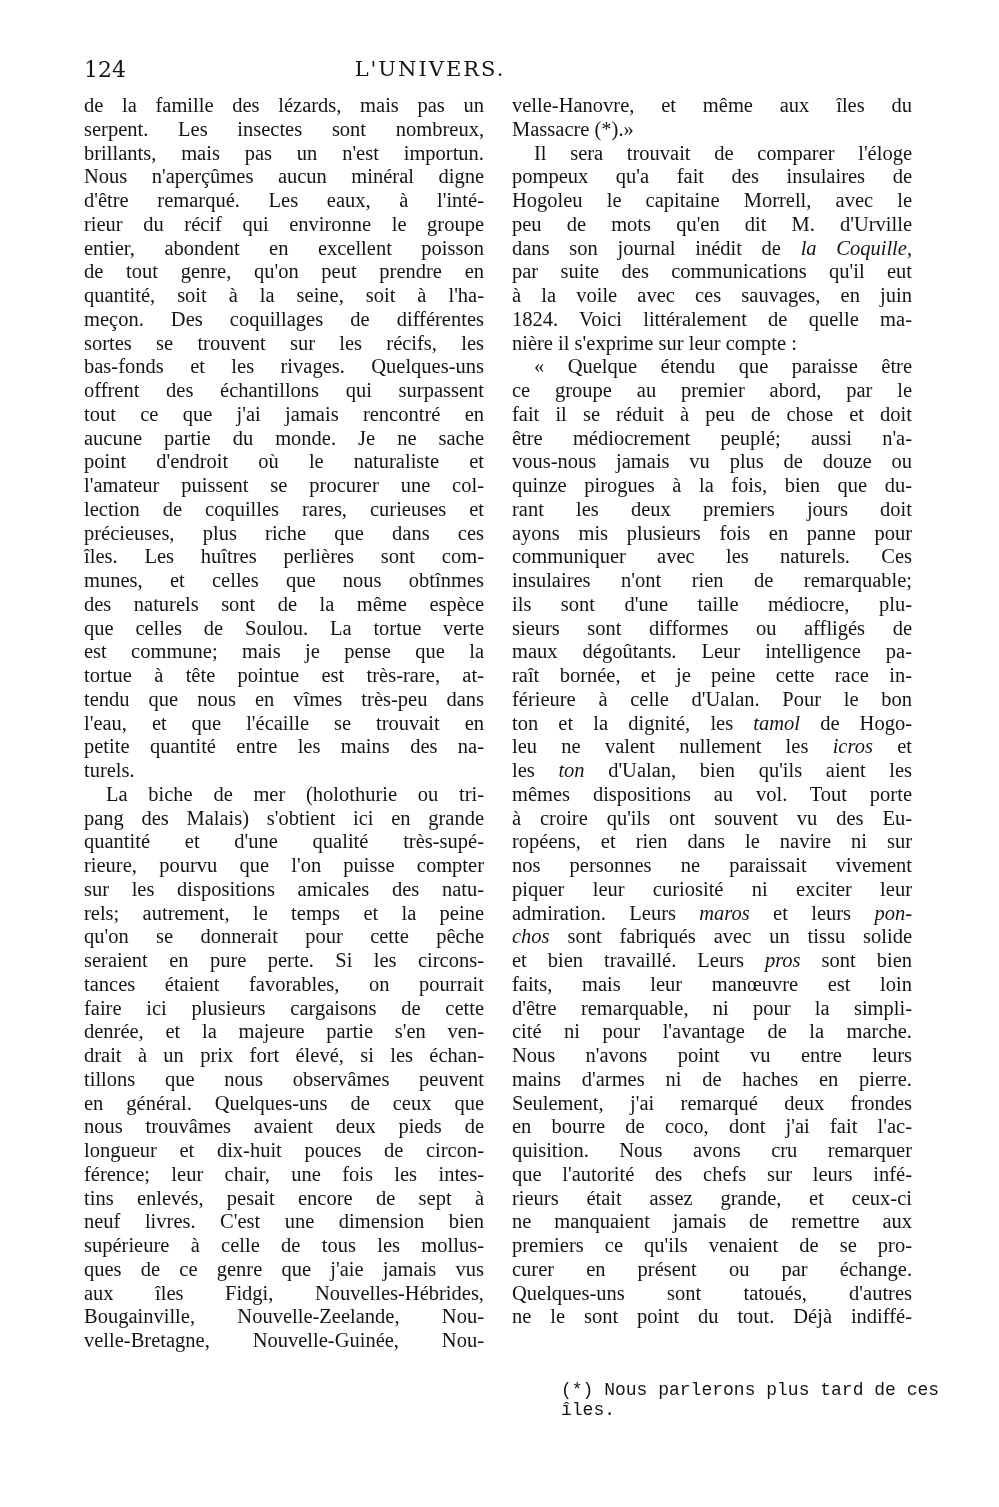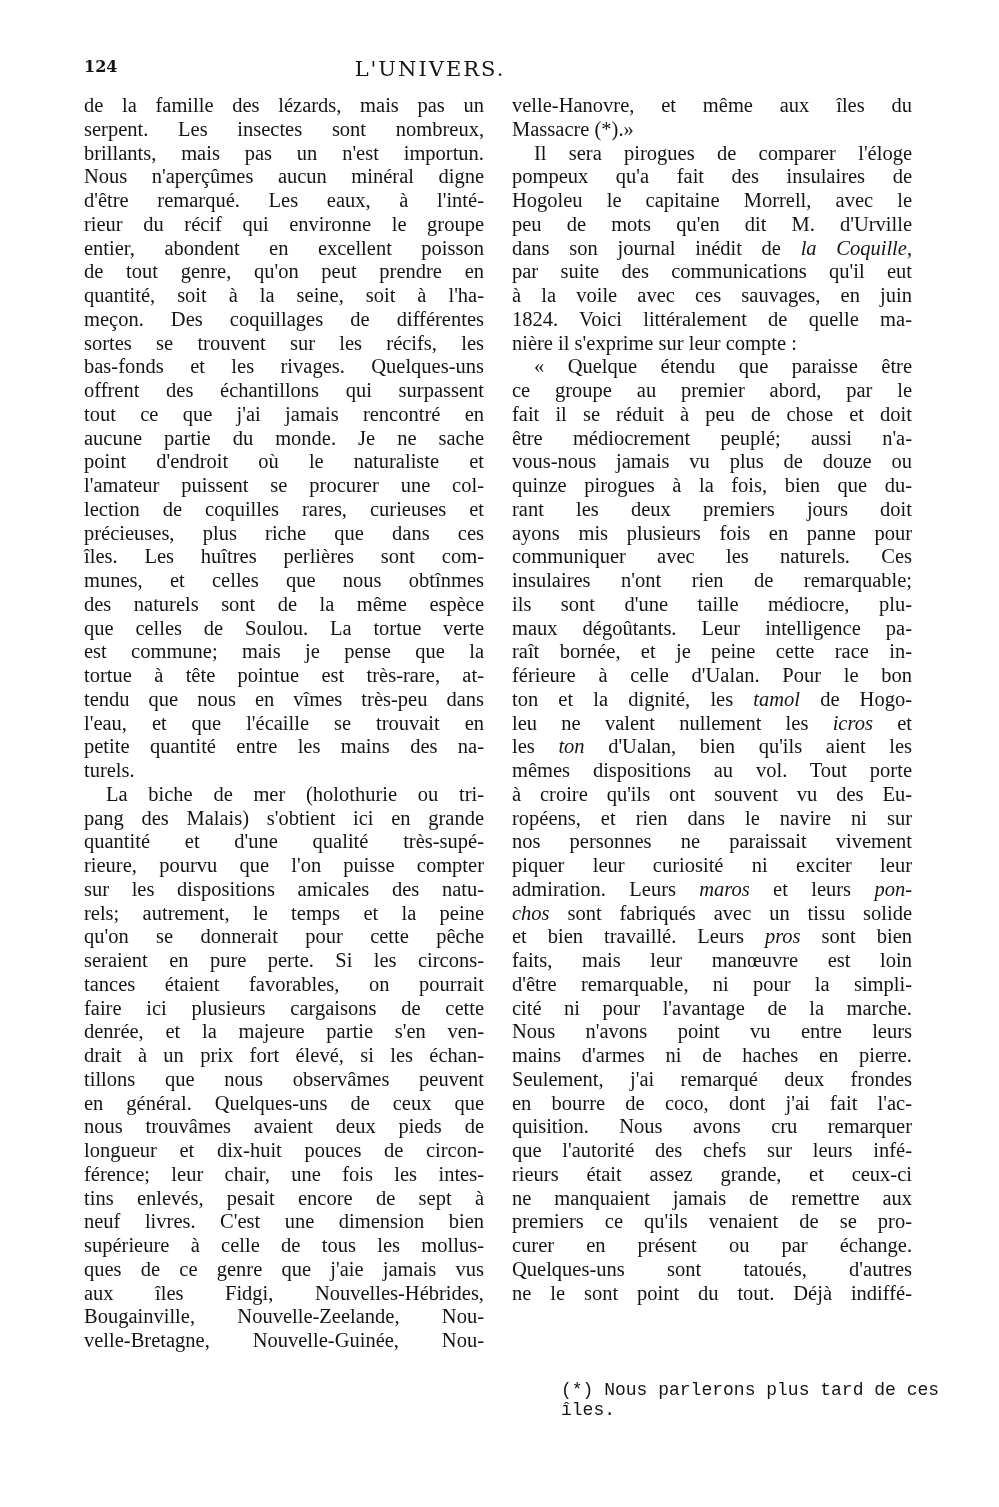--- a/index.html
+++ b/index.html
@@ -1,18 +1,18 @@
 <!DOCTYPE html>
 <html><head>
 <meta charset="utf-8">
 <style>
   html, body { margin: 0; padding: 0; background: #ffffff; }
   body { width: 999px; height: 1507px; position: relative; overflow: hidden;
          font-family: "DejaVu Serif", "Liberation Serif", serif; color: #141414; }
-  .page-number { position: absolute; left: 84px; top: 57px; font-size: 16px; font-weight: bold; }
+  .page-number { position: absolute; left: 84px; top: 57px; font-size: 22px; font-weight: normal; }
   .running-head { position: absolute; left: 0; width: 856px; top: 57px; text-align: center;
                   font-size: 21px; letter-spacing: 2px; padding-left: 2px; }
   .column { position: absolute; top: 94px; width: 400px; }
   .col-left { left: 84px; }
   .col-right { left: 512px; }
   .line { display: block; height: 23.75px; line-height: 23.75px; font-size: 20.5px;
           white-space: nowrap; text-align: justify; text-align-last: justify;
           font-family: "Liberation Serif", "DejaVu Serif", serif; }
   .line.last { text-align-last: left; }
   .line.indent { padding-left: 22px; }
@@ -78,40 +78,41 @@
       <span class="line">neuf livres. C'est une dimension bien</span>
       <span class="line">supérieure à celle de tous les mollus-</span>
       <span class="line">ques de ce genre que j'aie jamais vus</span>
       <span class="line">aux îles Fidgi, Nouvelles-Hébrides,</span>
       <span class="line">Bougainville, Nouvelle-Zeelande, Nou-</span>
       <span class="line">velle-Bretagne, Nouvelle-Guinée, Nou-</span>
     </div>
   <div class="column col-right" id="col-right">
       <span class="line">velle-Hanovre, et même aux îles du</span>
       <span class="line last">Massacre (*).»</span>
-      <span class="line indent">Il sera pirogues de comparer l'éloge</span>
+      <span class="line indent">Il sera trouvait de comparer l'éloge</span>
       <span class="line">pompeux qu'a fait des insulaires de</span>
       <span class="line">Hogoleu le capitaine Morrell, avec le</span>
       <span class="line">peu de mots qu'en dit M. d'Urville</span>
       <span class="line">dans son journal inédit de <i>la Coquille</i>,</span>
       <span class="line">par suite des communications qu'il eut</span>
       <span class="line">à la voile avec ces sauvages, en juin</span>
       <span class="line">1824. Voici littéralement de quelle ma-</span>
       <span class="line last">nière il s'exprime sur leur compte :</span>
       <span class="line indent">« Quelque étendu que paraisse être</span>
       <span class="line">ce groupe au premier abord, par le</span>
       <span class="line">fait il se réduit à peu de chose et doit</span>
       <span class="line">être médiocrement peuplé; aussi n'a-</span>
       <span class="line">vous-nous jamais vu plus de douze ou</span>
       <span class="line">quinze pirogues à la fois, bien que du-</span>
       <span class="line">rant les deux premiers jours doit</span>
       <span class="line">ayons mis plusieurs fois en panne pour</span>
       <span class="line">communiquer avec les naturels. Ces</span>
       <span class="line">insulaires n'ont rien de remarquable;</span>
       <span class="line">ils sont d'une taille médiocre, plu-</span>
+      <span class="line">sieurs sont difformes ou affligés de</span>
       <span class="line">maux dégoûtants. Leur intelligence pa-</span>
       <span class="line">raît bornée, et je peine cette race in-</span>
       <span class="line">férieure à celle d'Ualan. Pour le bon</span>
       <span class="line">ton et la dignité, les <i>tamol</i> de Hogo-</span>
       <span class="line">leu ne valent nullement les <i>icros</i> et</span>
       <span class="line">les <i>ton</i> d'Ualan, bien qu'ils aient les</span>
       <span class="line">mêmes dispositions au vol. Tout porte</span>
       <span class="line">à croire qu'ils ont souvent vu des Eu-</span>
       <span class="line">ropéens, et rien dans le navire ni sur</span>
       <span class="line">nos personnes ne paraissait vivement</span>

